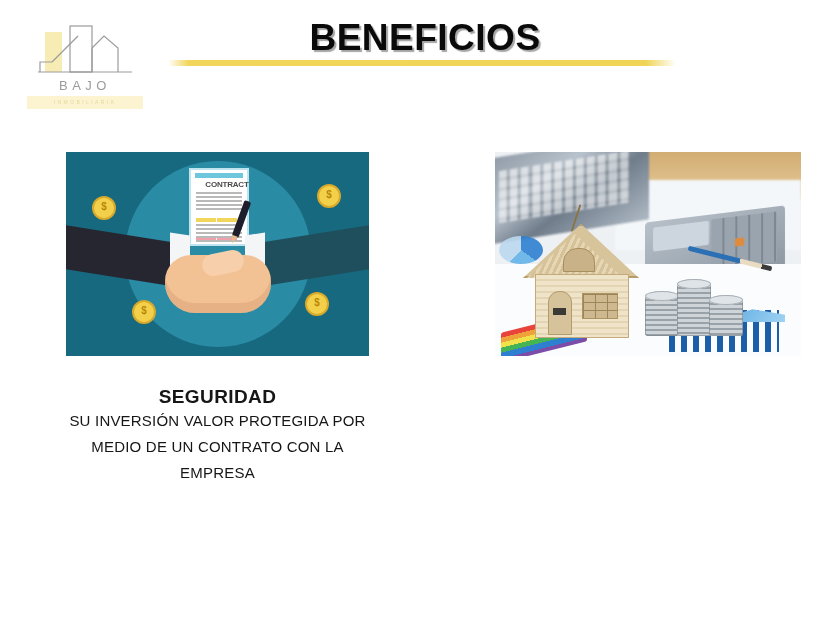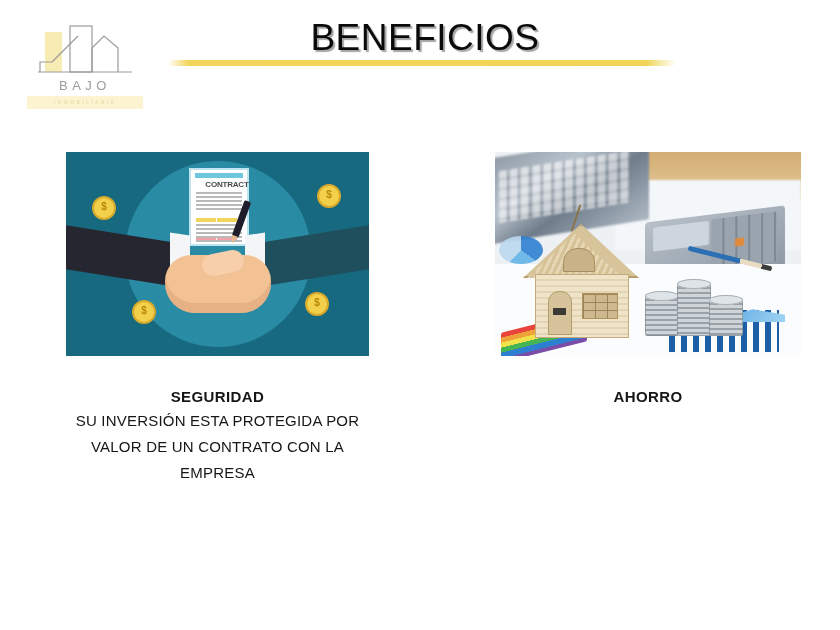--- a/index.html
+++ b/index.html
@@ -74,21 +74,21 @@
   }
 
   
   .title {
     position: absolute;
     left: 170px;
     top: 17px;
     width: 510px;
     text-align: center;
     font-size: 37px;
-    font-weight: normal;
+    font-weight: bold;
     color: #0a0a0a;
     letter-spacing: .5px;
     text-shadow: 2px 2px 1px rgba(90,90,90,.55);
   }
   .title-rule {
     position: absolute;
     left: 168px;
     top: 60px;
     width: 508px;
     height: 6px;
@@ -314,21 +314,21 @@
     background:#dfe4e8; border-radius:50%; box-shadow: inset 0 0 0 1px #a7aeb5;
   }
 
   
   .caption {
     margin-top: 30px;
     text-align: center;
     color: #161616;
   }
   .caption-title {
-    font-size: 15px;
+    font-size: 19px;
     font-weight: bold;
     letter-spacing: .4px;
     line-height: 22px;
   }
   .caption-body {
     font-size: 15px;
     font-weight: 400;
     line-height: 26px;
     letter-spacing: .2px;
   }
@@ -392,21 +392,21 @@
     <div class="hs-thumb"></div>
 
     <div class="hs-coin c1">$</div>
     <div class="hs-coin c2">$</div>
     <div class="hs-coin c3">$</div>
     <div class="hs-coin c4">$</div>
   </div>
 
   <div class="caption">
     <div class="caption-title">SEGURIDAD</div>
-    <div class="caption-body">SU INVERSIÓN ESTA PROTEGIDA POR VALOR DE UN CONTRATO CON LA EMPRESA</div>
+    <div class="caption-body">SU INVERSIÓN VALOR PROTEGIDA POR MEDIO DE UN CONTRATO CON LA EMPRESA</div>
   </div>
 </div>
 
 <div class="card card-right">
   <div class="photo">
     <div class="dk">
       <div class="dk-woodpanel"></div>
       <div class="dk-papertop"></div>
       <div class="dk-laptop">
         <div class="dk-laptop-keys"></div>
@@ -435,15 +435,14 @@
 
       <div class="dk-coins">
         <div class="dk-stack s1"></div>
         <div class="dk-stack s2"></div>
         <div class="dk-stack s3"></div>
       </div>
     </div>
   </div>
 
   <div class="caption">
-    <div class="caption-title">AHORRO</div>
   </div>
 </div>
 
 </body></html>

